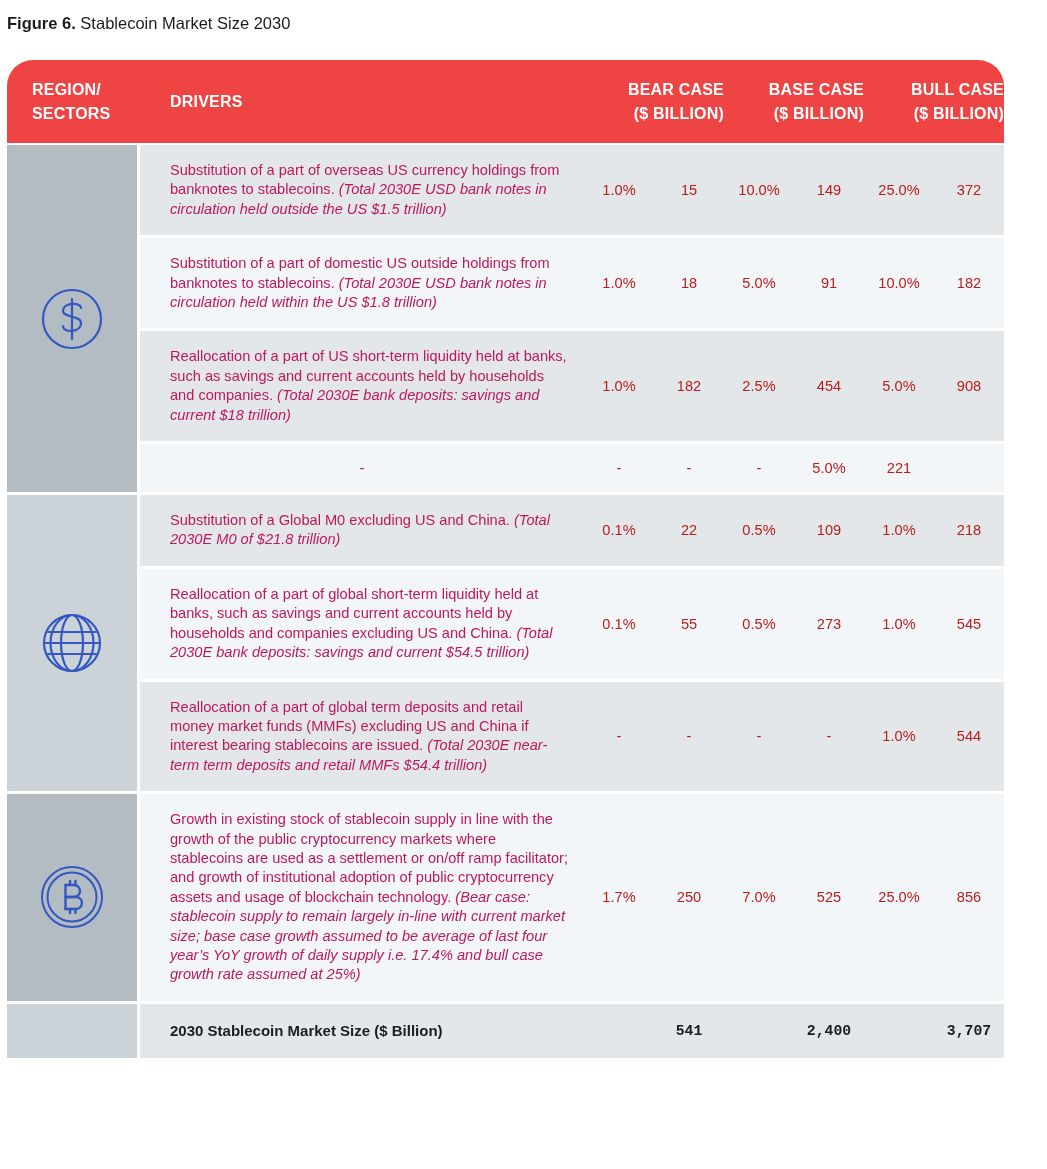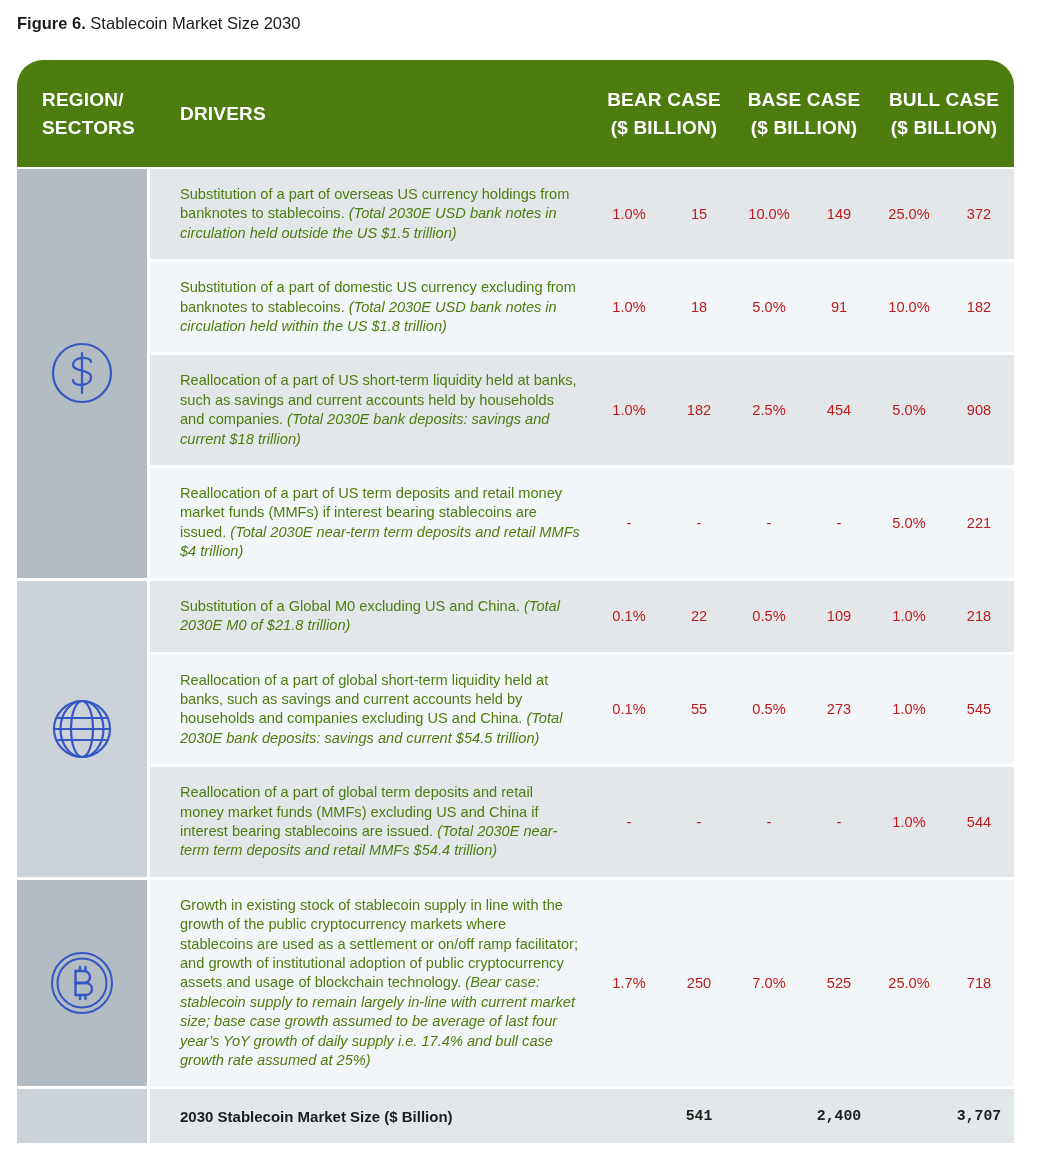--- a/index.html
+++ b/index.html
@@ -2,44 +2,44 @@
 <html><head>
 <meta charset="utf-8">
 <style>
   * { box-sizing: border-box; }
   html,body { margin:0; padding:0; background:#ffffff; }
   body {
     width:1047px; height:1169px; overflow:hidden;
     font-family:"Liberation Sans", sans-serif;
     -webkit-font-smoothing:antialiased;
   }
-  .page { padding:10px 25px 0 17px; }
+  .page { padding:10px 25px 0 7px; }
 
   .fig-title { font-size:16.5px; color:#1c1c1c; margin:4px 0 27px 0; }
   .fig-title b { font-weight:700; }
 
   .tbl { width:997px; }
 
   
   .thead {
-    background:#4d7c0f;
+    background:#ef4444;
     border-radius:26px 26px 0 0;
-    height:107px;
+    height:83px;
     display:grid;
     grid-template-columns:133px 1fr 140px 140px 140px;
     align-items:center;
     color:#ffffff;
     font-weight:700;
-    font-size:19px;
+    font-size:16px;
     line-height:1.45;
     letter-spacing:.2px;
   }
   .th-region { padding-left:25px; white-space:pre-line; }
   .th-drivers { padding-left:30px; }
-  .th-case { text-align:center; }
+  .th-case { text-align:right; }
 
   
   .tbody { margin-top:2px; }
   .section { display:flex; margin-bottom:3px; }
   .side {
     flex:0 0 130px; width:130px; margin-right:3px;
     display:flex; align-items:center; justify-content:center;
   }
   .side.dark  { background:#b2bcc2; }
   .side.light { background:#cbd3d8; }
@@ -50,21 +50,21 @@
     grid-template-columns:1fr repeat(6, 70px);
     align-items:center;
     padding:16px 0;
   }
   .row + .row { margin-top:3px; }
   .row.gray { background:#e3e7ea; }
   .row.lite { background:#f3f6f8; }
 
   .driver {
     padding-left:30px; padding-right:14px;
-    font-size:14.6px; color:#4d7c0f; line-height:1.33;
+    font-size:14.6px; color:#be185d; line-height:1.33;
   }
   .driver em { font-style:italic; }
   .val { text-align:center; font-size:14.6px; color:#b91c1c; }
 
   
   .total { display:flex; }
   .total-inner {
     flex:1;
     display:grid;
     grid-template-columns:1fr repeat(6, 70px);
@@ -123,39 +123,38 @@
             <div class="row gray">
               <div class="driver"><span>Substitution of a part of overseas US currency holdings from banknotes to stablecoins. </span><em>(Total 2030E USD bank notes in circulation held outside the US $1.5 trillion)</em></div>
               <div class="val">1.0%</div>
               <div class="val">15</div>
               <div class="val">10.0%</div>
               <div class="val">149</div>
               <div class="val">25.0%</div>
               <div class="val">372</div>
             </div>
             <div class="row lite">
-              <div class="driver"><span>Substitution of a part of domestic US currency excluding from banknotes to stablecoins. </span><em>(Total 2030E USD bank notes in circulation held within the US $1.8 trillion)</em></div>
+              <div class="driver"><span>Substitution of a part of domestic US outside holdings from banknotes to stablecoins. </span><em>(Total 2030E USD bank notes in circulation held within the US $1.8 trillion)</em></div>
               <div class="val">1.0%</div>
               <div class="val">18</div>
               <div class="val">5.0%</div>
               <div class="val">91</div>
               <div class="val">10.0%</div>
               <div class="val">182</div>
             </div>
             <div class="row gray">
               <div class="driver"><span>Reallocation of a part of US short-term liquidity held at banks, such as savings and current accounts held by households and companies. </span><em>(Total 2030E bank deposits: savings and current $18 trillion)</em></div>
               <div class="val">1.0%</div>
               <div class="val">182</div>
               <div class="val">2.5%</div>
               <div class="val">454</div>
               <div class="val">5.0%</div>
               <div class="val">908</div>
             </div>
             <div class="row lite">
-              <div class="driver"><span>Reallocation of a part of US term deposits and retail money market funds (MMFs) if interest bearing stablecoins are issued. </span><em>(Total 2030E near-term term deposits and retail MMFs $4 trillion)</em></div>
               <div class="val">-</div>
               <div class="val">-</div>
               <div class="val">-</div>
               <div class="val">-</div>
               <div class="val">5.0%</div>
               <div class="val">221</div>
             </div>
           </div>
         </div>
         <div class="section">
@@ -222,21 +221,21 @@
             </span>
           </div>
           <div class="rows">
             <div class="row lite">
               <div class="driver"><span>Growth in existing stock of stablecoin supply in line with the growth of the public cryptocurrency markets where stablecoins are used as a settlement or on/off ramp facilitator; and growth of institutional adoption of public cryptocurrency assets and usage of blockchain technology. </span><em>(Bear case: stablecoin supply to remain largely in-line with current market size; base case growth assumed to be average of last four year’s YoY growth of daily supply i.e. 17.4% and bull case growth rate assumed at 25%)</em></div>
               <div class="val">1.7%</div>
               <div class="val">250</div>
               <div class="val">7.0%</div>
               <div class="val">525</div>
               <div class="val">25.0%</div>
-              <div class="val">718</div>
+              <div class="val">856</div>
             </div>
           </div>
         </div>
       </div>
 
     <div class="total">
       <div class="side light"></div>
       <div class="total-inner">
         <div class="total-label">2030 Stablecoin Market Size ($ Billion)</div>
         <div class="val"></div>

